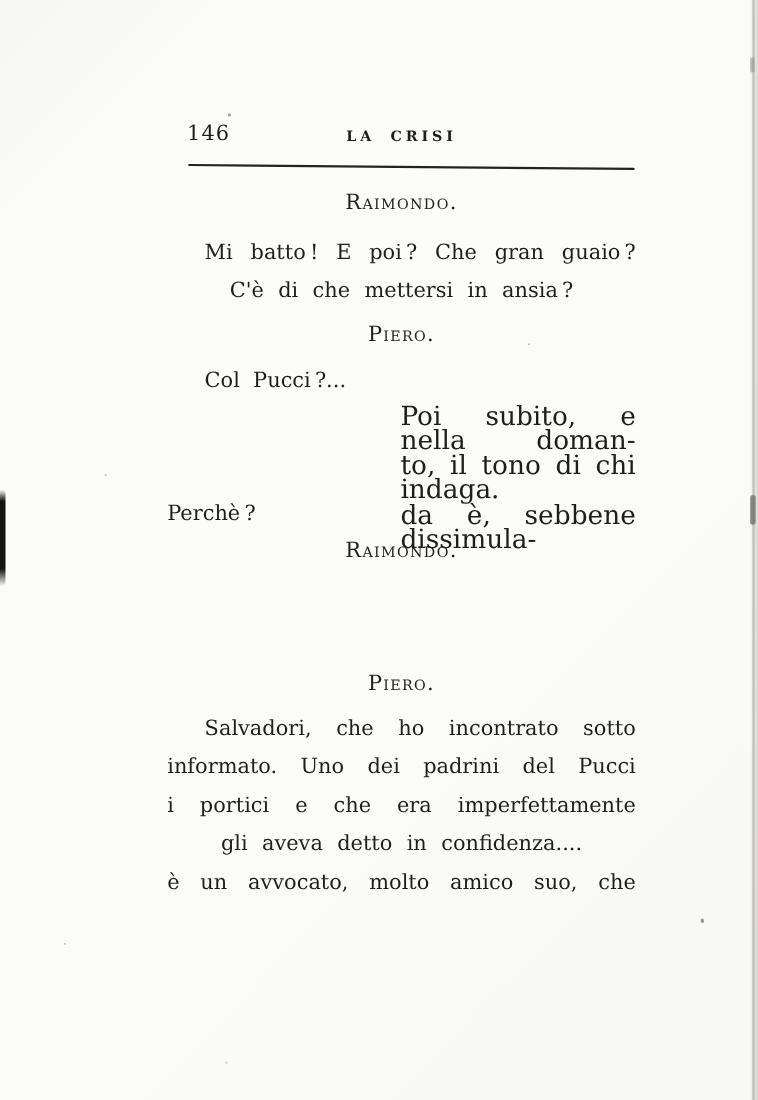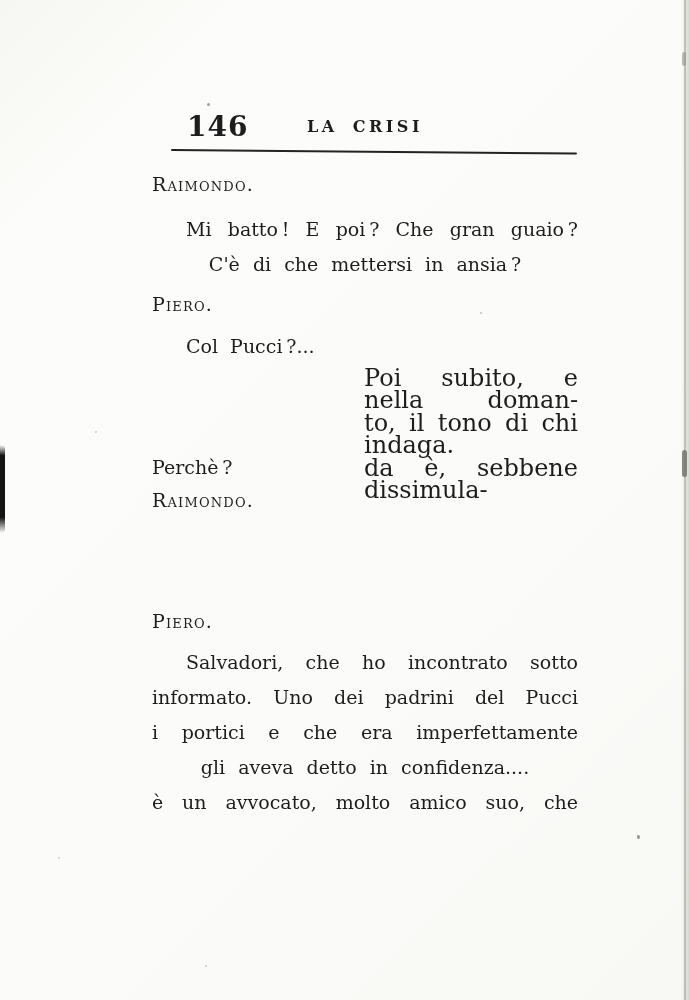--- a/index.html
+++ b/index.html
@@ -11,38 +11,39 @@
   .page {
     position:relative;
     width:689px; height:1000px;
     background:linear-gradient(135deg, #f6f6f2 0%, #fcfcfa 15%, #fbfbf9 60%, #f8f8f5 100%);
     overflow:hidden;
     color:#1d1d1d;
   }
 
   
   .page-number {
-    position:absolute; left:187px; top:110px;
-    font-size:28px; font-weight:700; letter-spacing:1px;
+    position:absolute; left:170px; top:110px;
+    font-size:19px; font-weight:400; letter-spacing:1px;
   }
   .running-title {
     position:absolute; left:152px; top:117px; width:426px;
-    text-align:center; font-size:16px; font-weight:700;
+    text-align:center; font-size:13px; font-weight:700;
     letter-spacing:3.5px; word-spacing:6px;
   }
   .header-rule {
     position:absolute; left:171px; top:149px; width:406px; height:2px;
     background:#232323; transform:rotate(0.5deg); transform-origin:left center;
     border-radius:1px;
   }
 
   
   .col { position:absolute; left:152px; width:426px; }
 
   .speaker {
+    text-align:center;
     font-variant:small-caps;
     font-size:19px; letter-spacing:1.2px;
     color:#1e1e1e;
   }
 
   .body-line {
     font-size:19px; line-height:35px; white-space:nowrap;
   }
   .just { white-space:normal; text-align:justify; text-align-last:justify; }
   .ind  { padding-left:34px; }

